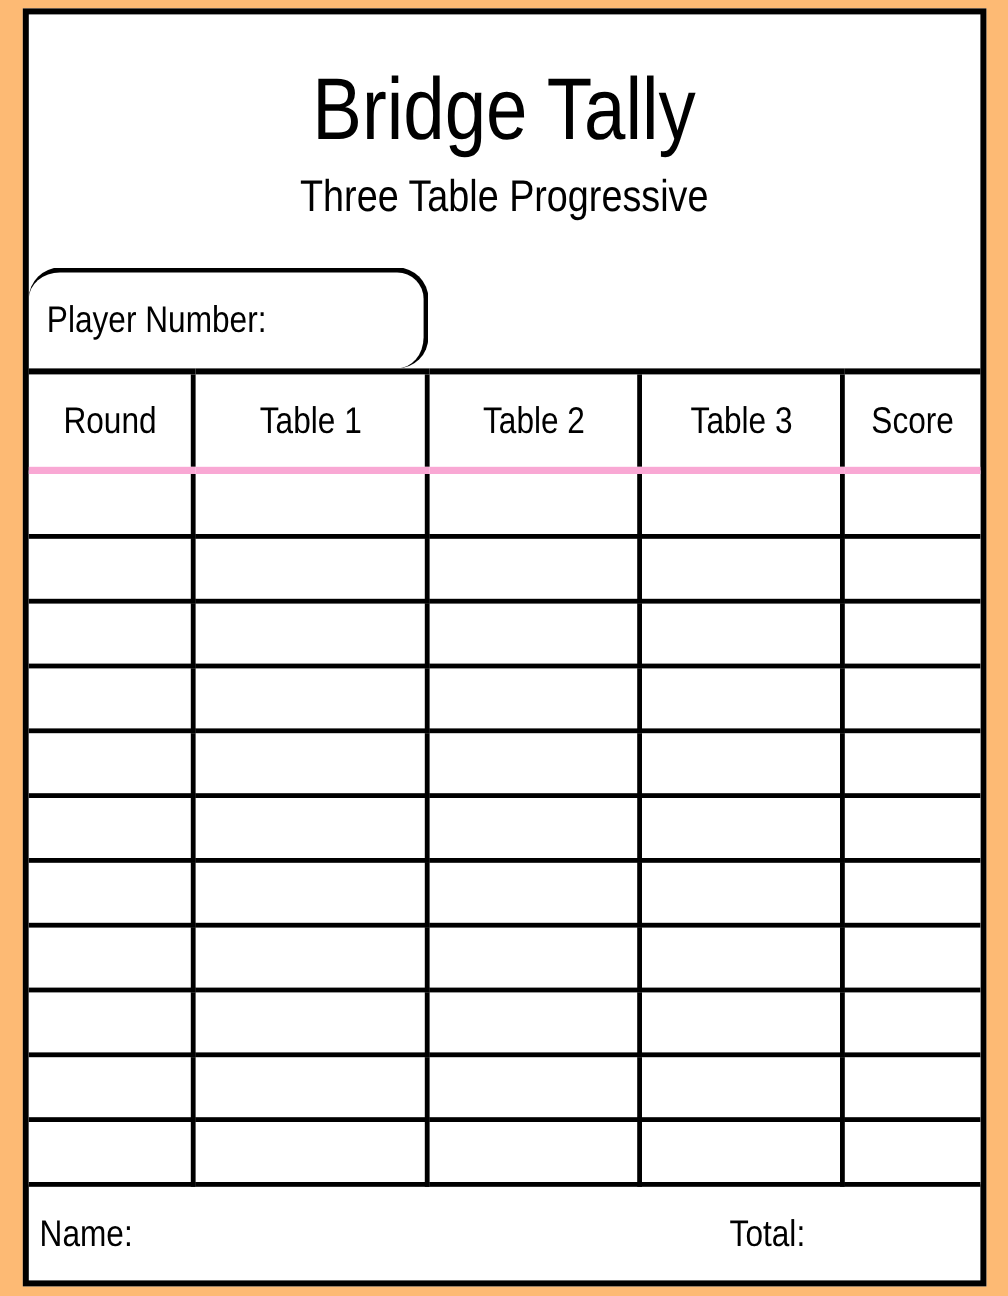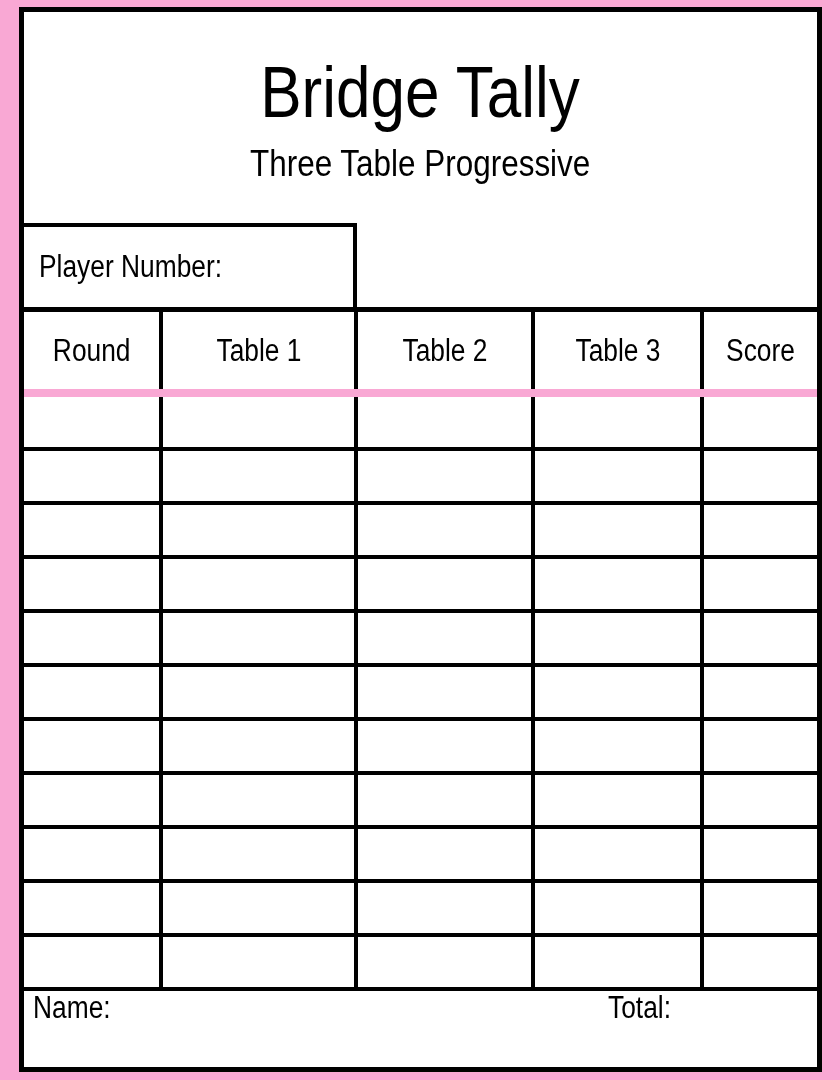--- a/index.html
+++ b/index.html
@@ -3,21 +3,21 @@
 <meta charset="utf-8">
 <style>
   html, body { margin: 0; padding: 0; }
   body {
     width: 840px; height: 1080px;
     background: #ffffff;
     font-family: "Liberation Sans", sans-serif;
     color: #000000;
     overflow: hidden;
   }
-  .sheet { position: relative; width: 840px; height: 1080px; background: #f9a8d4; }
+  .sheet { position: relative; width: 840px; height: 1080px; background: #fdba74; }
   .frame {
     position: absolute; left: 19px; top: 7px;
     width: 803px; height: 1065px;
     border: 5px solid #000000;
     box-sizing: border-box;
     display: flex; flex-direction: column;
     background: #ffffff;
   }
   
   .cond { display: inline-block; transform: scaleX(0.85); transform-origin: center center; white-space: nowrap; }
@@ -33,42 +33,43 @@
   .subtitle { font-size: 37px; line-height: 1; font-weight: 400; }
 
   .player-row { flex: none; height: 84px; display: flex; }
   .player-box {
     width: 42%; height: 100%;
     box-sizing: border-box;
     border-top: 4px solid #000000;
     border-right: 4px solid #000000;
     display: flex; align-items: center;
     padding-left: 15px;
+    border-radius: 26px;
   }
   .small-label { font-size: 31px; line-height: 1.1; font-weight: 400; }
   .blank { display: inline-block; }
   .player-box .blank { flex: 1; height: 100%; }
 
   table.score-table {
     flex: none; width: 100%;
     border-collapse: collapse; table-layout: fixed;
   }
   .score-table th, .score-table td { border: 4px solid #000000; padding: 0; }
   .score-table thead th {
     height: 77px;
     border-top: 5px solid #000000;
-    border-bottom: 8px solid #f9a8d4;
+    border-bottom: 6px solid #f9a8d4;
     font-weight: 400; font-size: 31px; text-align: center;
   }
   .score-table tbody td { height: 50px; background: #ffffff; }
   .score-table th:first-child, .score-table td:first-child { border-left: none; }
   .score-table th:last-child,  .score-table td:last-child  { border-right: none; }
 
   .footer-row {
-    flex: 1; display: flex; align-items: flex-start;
+    flex: 1; display: flex; align-items: center;
   }
   .name-label { margin-left: 9px; }
   .name-blank { flex: 1; height: 60%; }
   .total-blank { width: 17%; height: 60%; }
 </style>
 </head>
 <body>
 
 <div class="sheet">
   <div class="frame">

